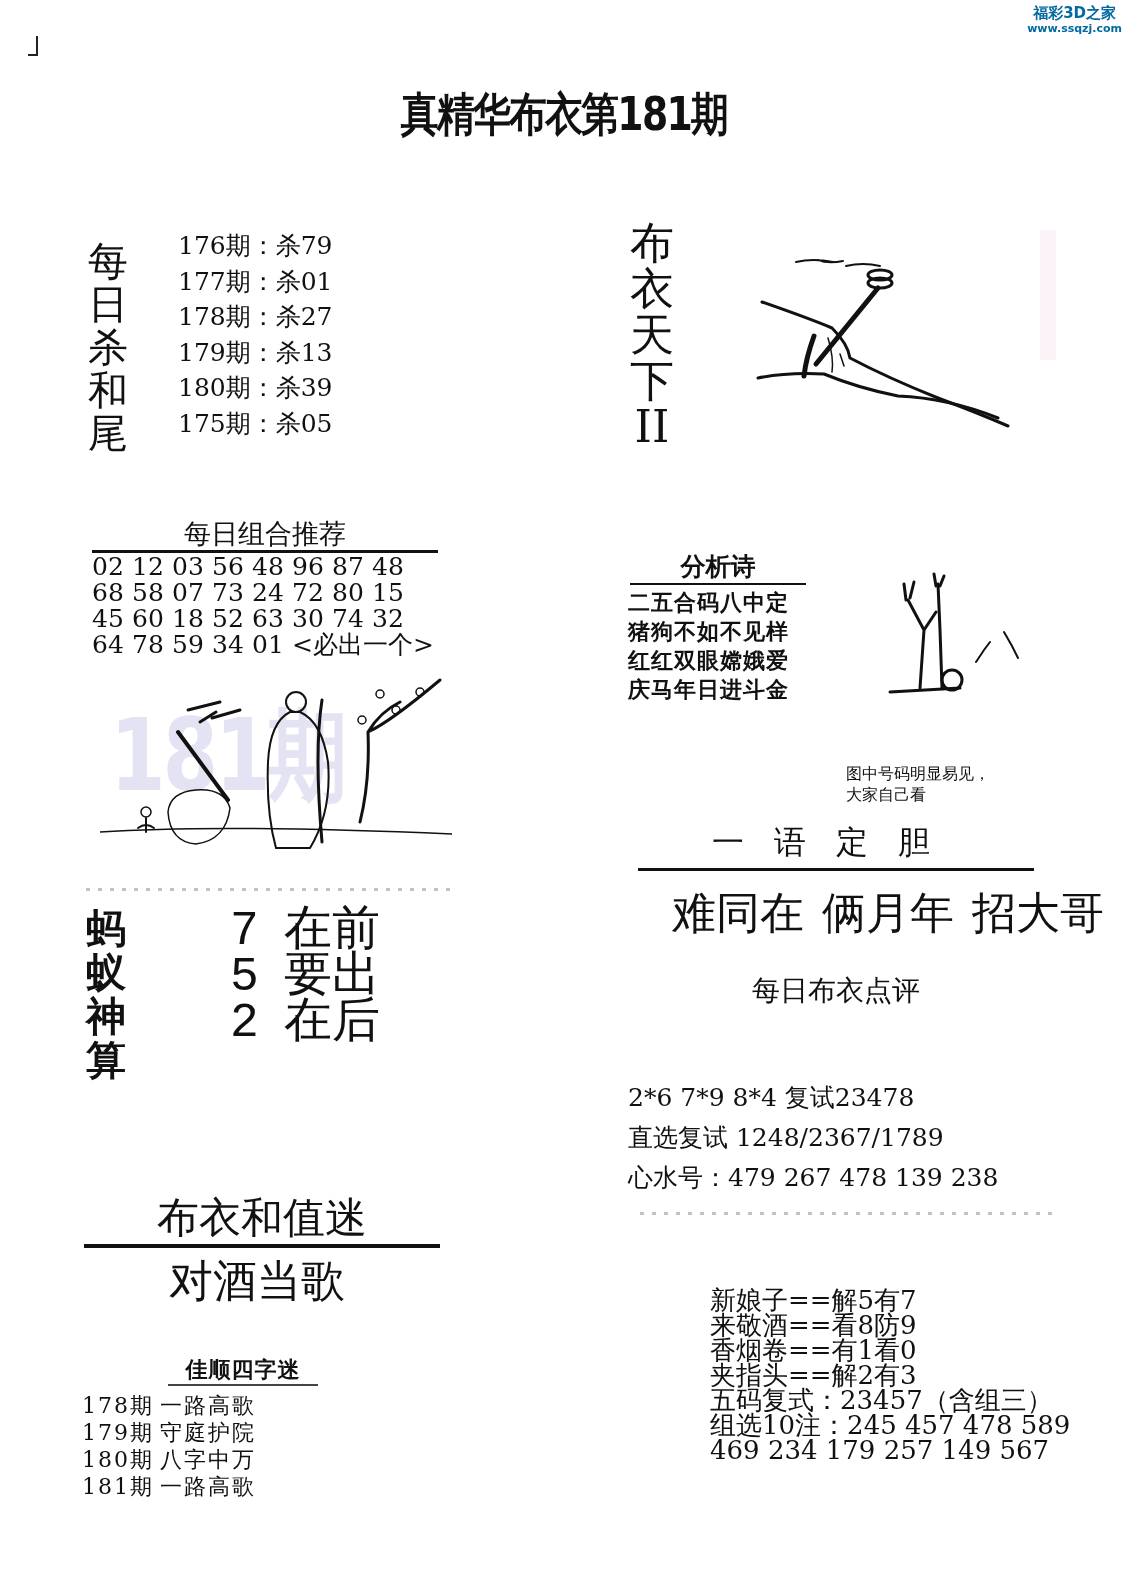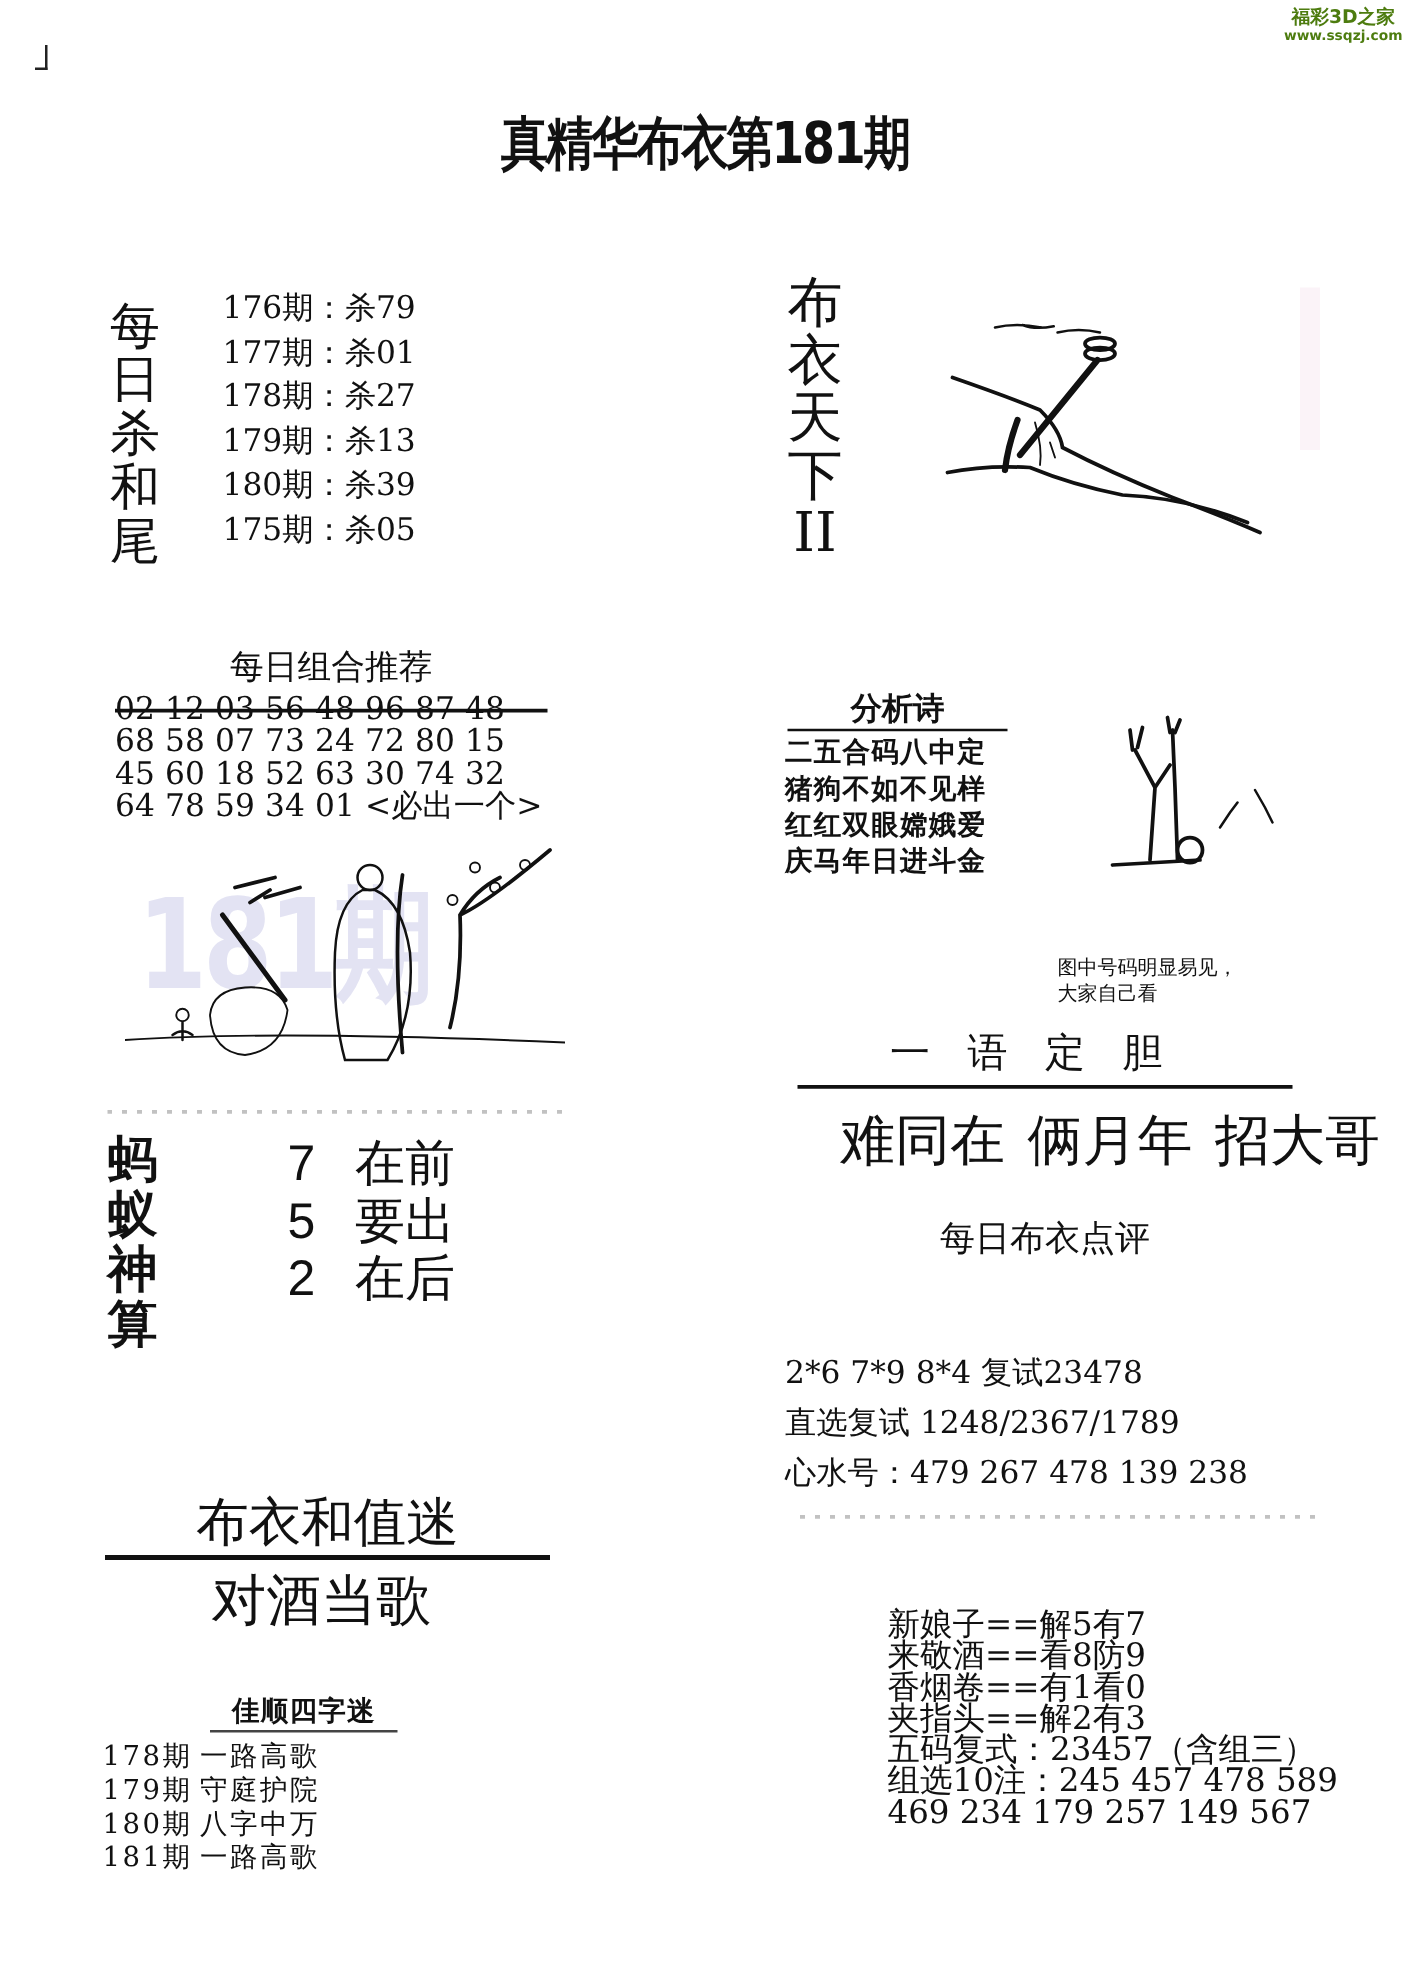--- a/index.html
+++ b/index.html
@@ -1,21 +1,21 @@
 <!DOCTYPE html>
 <html><head>
 <meta charset="utf-8">
 <style>
   * { box-sizing: border-box; margin: 0; padding: 0; }
   html, body { width: 1128px; height: 1574px; background: #ffffff; overflow: hidden; }
   body { position: relative; font-family: "DejaVu Serif", "Liberation Serif", serif; color: #111; }
   .abs { position: absolute; }
 
   
-  .logo { right: 6px; top: 4px; text-align: center; font-family: "DejaVu Sans", "Liberation Sans", sans-serif; color: #4d7c0f; font-weight: bold; }
+  .logo { right: 6px; top: 4px; text-align: center; font-family: "DejaVu Sans", "Liberation Sans", sans-serif; color: #0369a1; font-weight: bold; }
   .logo .l1 { font-size: 15px; line-height: 18px; }
   .logo .l2 { font-size: 11px; line-height: 13px; }
   .corner-mark { left: 28px; top: 36px; width: 10px; height: 20px; border-right: 2px solid #222; border-bottom: 2px solid #222; }
 
   
   .main-title { left: 0; width: 1128px; top: 84px; text-align: center; font-family: "DejaVu Sans", "Liberation Sans", sans-serif; font-weight: bold; font-size: 46px; letter-spacing: -2px; transform: scaleX(0.82); }
 
   
   .vert { display: flex; flex-direction: column; align-items: center; }
   .vert span { display: block; }
@@ -23,33 +23,33 @@
   
   .kill-label { left: 88px; top: 240px; font-size: 40px; line-height: 43px; font-family: "DejaVu Sans", "Liberation Sans", sans-serif; font-weight: 300; }
   .kill-list { left: 178px; top: 228px; font-size: 25px; line-height: 35.5px; }
 
   
   .buyi-label { left: 630px; top: 220px; font-size: 44px; line-height: 46px; font-family: "DejaVu Serif", serif; }
   .crane { left: 748px; top: 248px; width: 300px; height: 190px; }
   .pink-strip { left: 1040px; top: 230px; width: 16px; height: 130px; background: #fbf3f8; }
 
   
-  .combo-title { left: 92px; top: 518px; width: 346px; text-align: center; font-size: 27px; border-bottom: 3px solid #111; line-height: 32px; padding-bottom: 17px; font-family: "DejaVu Sans", sans-serif; font-weight: 300; }
+  .combo-title { left: 92px; top: 518px; width: 346px; text-align: center; font-size: 27px; border-bottom: 3px solid #111; line-height: 32px; padding-bottom: 0px; font-family: "DejaVu Sans", sans-serif; font-weight: 300; }
   .combo-grid { left: 92px; top: 554px; font-size: 25px; line-height: 26px; }
   .combo-row { display: flex; gap: 0; white-space: nowrap; }
   .combo-row span { display: inline-block; width: 40px; }
   .combo-note { display: inline-block; }
 
   
   .illus { left: 100px; top: 672px; width: 352px; height: 190px; }
   .watermark { left: 110px; top: 690px; font-size: 100px; font-weight: bold; color: #e3e3f3; font-family: "DejaVu Sans", sans-serif; letter-spacing: -4px; transform: scaleX(0.8); transform-origin: left; }
 
   
   .ant-label { left: 86px; top: 906px; font-size: 40px; line-height: 44px; font-family: "DejaVu Sans", sans-serif; font-weight: bold; }
-  .ant-rows { left: 230px; top: 908px; font-size: 40px; line-height: 46px; font-family: Liberation Sans, sans-serif; }
+  .ant-rows { left: 230px; top: 908px; font-size: 48px; line-height: 46px; font-family: Liberation Mono, monospace; }
   .ant-row .num { display: inline-block; width: 54px; }
 
   
   .poem-title { left: 630px; top: 551px; width: 176px; text-align: center; font-size: 25px; font-weight: bold; border-bottom: 2px solid #111; line-height: 32px; }
   .poem-lines { left: 628px; top: 588px; font-size: 22px; line-height: 29px; font-weight: bold; letter-spacing: 1px; }
   .tree { left: 880px; top: 570px; width: 160px; height: 130px; }
   .tree-caption { left: 846px; top: 716px; font-size: 16px; line-height: 21px; margin-top: 47px; }
 
   
   .yiyu-title { left: 638px; top: 822px; width: 396px; text-align: center; font-size: 32px; letter-spacing: 30px; border-bottom: 3px solid #111; padding-bottom: 6px; line-height: 40px; font-family: "DejaVu Sans", sans-serif; font-weight: 300; }

